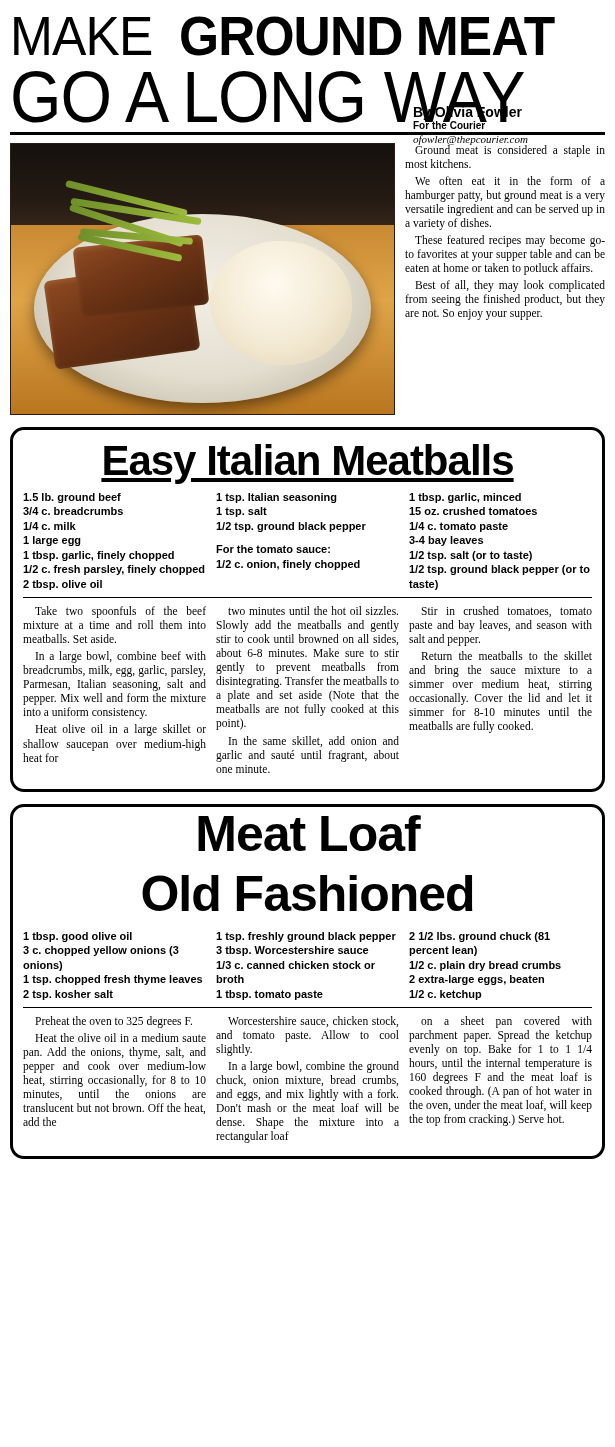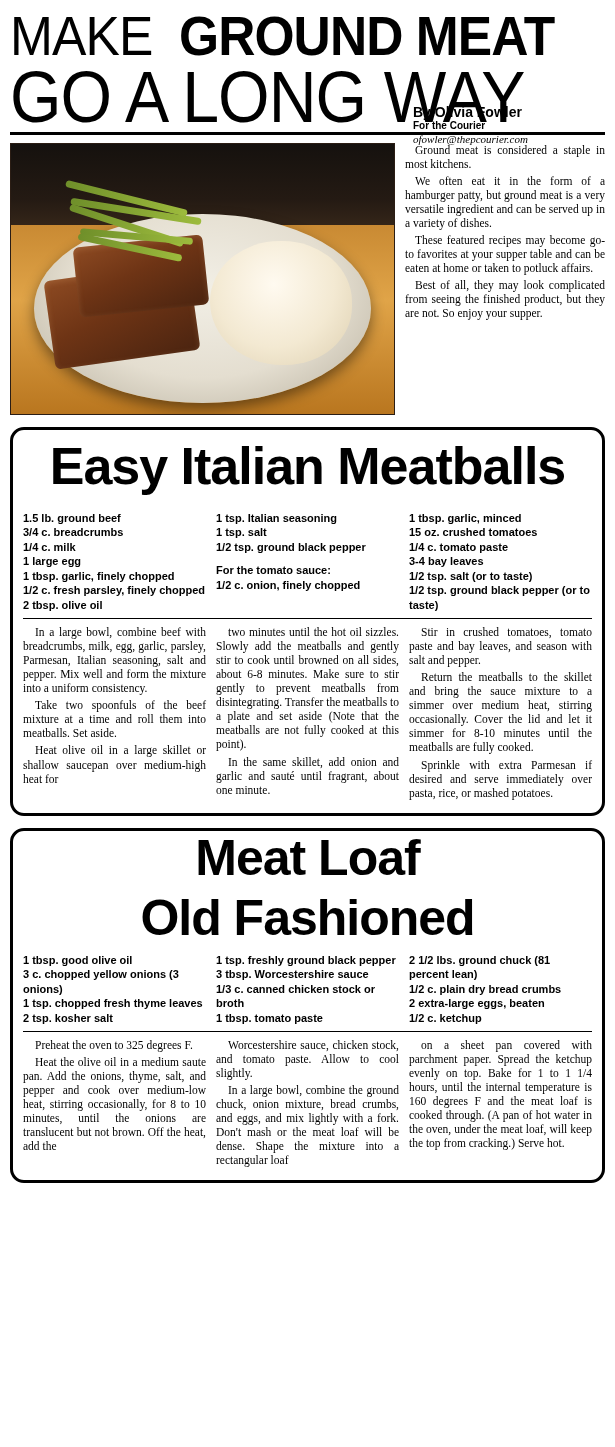--- a/index.html
+++ b/index.html
@@ -155,21 +155,21 @@
     padding: 8px 10px 10px 10px;
     position: relative;
   }
   .recipe-title {
     font-family: "Liberation Sans", sans-serif;
     font-weight: 700;
     text-align: center;
     line-height: 1.0;
     letter-spacing: -1px;
   }
-  .title-1 { font-size: 52px; margin: 2px 0 19px 0; }
+  .title-1 { font-size: 42px; margin: 2px 0 8px 0; text-decoration: underline; }
   .title-2 { font-size: 50px; margin: 6px 0 10px 0; }
 
   .ingredients {
     display: flex;
     gap: 10px;
     font-family: "Liberation Sans", sans-serif;
     font-weight: 700;
     font-size: 11px;
     line-height: 1.32;
     margin-bottom: 6px;
@@ -267,32 +267,31 @@
         <div>3-4 bay leaves</div>
         <div>1/2 tsp. salt (or to taste)</div>
         <div>1/2 tsp. ground black pepper (or to taste)</div>
       </div>
     </div>
 
     <hr class="hr-rule">
 
     <div class="directions">
       <div class="dir-col">
+        <p>Take two spoonfuls of the beef mixture at a time and roll them into meatballs. Set aside.</p>
         <p>In a large bowl, combine beef with breadcrumbs, milk, egg, garlic, parsley, Parmesan, Italian seasoning, salt and pepper. Mix well and form the mixture into a uniform consistency.</p>
-        <p>Take two spoonfuls of the beef mixture at a time and roll them into meatballs. Set aside.</p>
         <p>Heat olive oil in a large skillet or shallow saucepan over medium-high heat for</p>
       </div>
       <div class="dir-col">
         <p>two minutes until the hot oil sizzles. Slowly add the meatballs and gently stir to cook until browned on all sides, about 6-8 minutes. Make sure to stir gently to prevent meatballs from disintegrating. Transfer the meatballs to a plate and set aside (Note that the meatballs are not fully cooked at this point).</p>
         <p>In the same skillet, add onion and garlic and sauté until fragrant, about one minute.</p>
       </div>
       <div class="dir-col">
         <p>Stir in crushed tomatoes, tomato paste and bay leaves, and season with salt and pepper.</p>
         <p>Return the meatballs to the skillet and bring the sauce mixture to a simmer over medium heat, stirring occasionally. Cover the lid and let it simmer for 8-10 minutes until the meatballs are fully cooked.</p>
-        <p>Sprinkle with extra Parmesan if desired and serve immediately over pasta, rice, or mashed potatoes.</p>
       </div>
     </div>
   </div>
 
   <div class="recipe-box">
     <div class="recipe-title title-2" style="margin-top:-6px;">Meat Loaf</div>
     <div class="recipe-title title-2">Old Fashioned</div>
 
     <div class="ingredients">
       <div class="ing-col">

